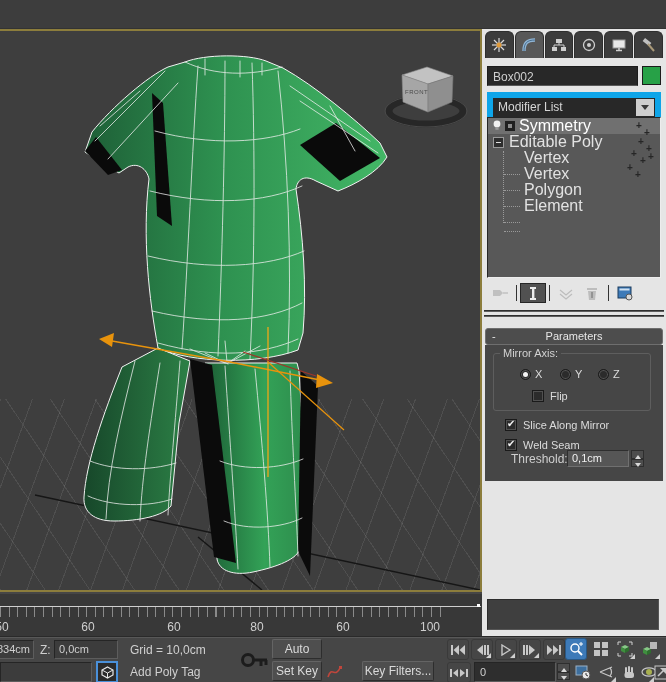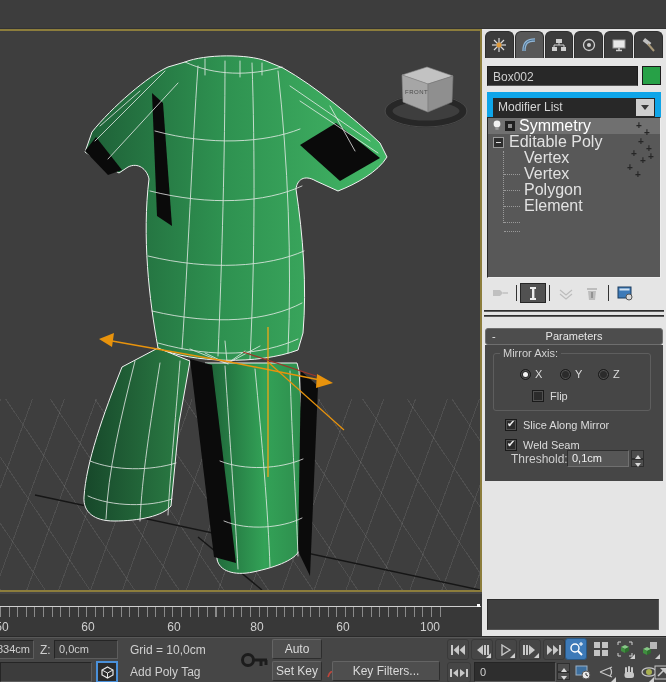--- a/index.html
+++ b/index.html
@@ -439,21 +439,21 @@
       <line x1="26" y1="15" x2="26" y2="20" stroke="#1c1c1c" stroke-width="3"></line>
     </svg>
 
     <div class="abs btn3d" style="left:272px; top:2px; width:50px; height:20px; line-height:18px">Auto Key</div>
     <div class="abs btn3d" style="left:272px; top:24px; width:50px; height:20px; line-height:18px">Set Key</div>
 
     <svg class="abs fo" style="left:326px; top:26px" width="20" height="18">
       <path d="M2,14 C6,2 9,16 14,5" stroke="#c0463c" stroke-width="1.6" fill="none"></path>
       <rect x="13" y="3" width="3" height="3" fill="#c0463c"></rect>
     </svg>
-    <div class="abs btn3d" style="left:332px; top:24px; width:108px; height:20px; line-height:18px">Key Filters...</div>
+    <div class="abs btn3d" style="left:362px; top:24px; width:72px; height:20px; line-height:18px">Key Filters...</div>
 
     <div class="navbtn" style="left:447px; top:2px">
       <svg width="16" height="12" fill="#c8c8c8">
         <rect x="1" y="1" width="2" height="10"></rect>
           <polygon points="9,1 3.5,6 9,11"></polygon>
           <polygon points="15,1 9.5,6 15,11"></polygon>
       </svg>
     </div>
     <div class="navbtn fo" style="left:471px; top:2px">
       <svg width="16" height="12" fill="#c8c8c8">

